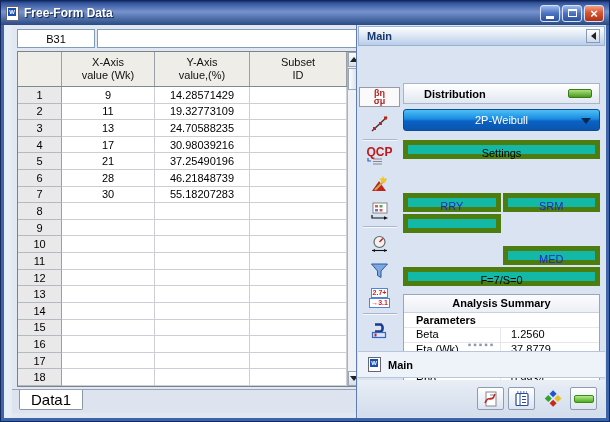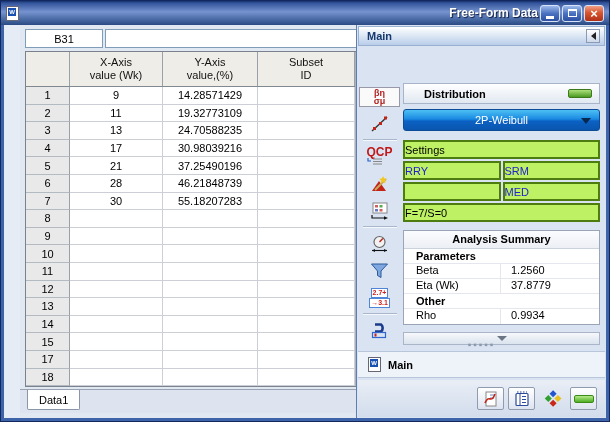--- a/index.html
+++ b/index.html
@@ -3,55 +3,55 @@
 <meta charset="utf-8">
 <style>
   * { margin:0; padding:0; box-sizing:border-box; font-family:"Liberation Sans", sans-serif; }
   html,body { background:#c8d4e8; }
   .window { position:relative; width:610px; height:422px; background:#3d63a8; border:1px solid #12285e; overflow:hidden; }
 
   
   .titlebar { position:absolute; top:0; left:0; right:0; height:24px;
     background:linear-gradient(180deg,#16306c 0%,#32539a 8%,#7693cf 45%,#44659f 80%,#2b4a85 100%);
     display:flex; align-items:center; padding:0 5px; }
-  .title-text { color:#fff; font-weight:bold; font-size:12px; margin-left:5px; text-shadow:1px 1px 1px #0a1a40; flex:1;text-align:right; }
+  .title-text { color:#fff; font-weight:bold; font-size:12px; margin-left:5px; text-shadow:1px 1px 1px #0a1a40; flex:1; }
   .wdoc { position:relative; width:13px; height:15px; background:#fff; border:1px solid #667; display:inline-block; }
   .wdoc-band { position:absolute; left:1px; top:1px; width:8px; height:8px; background:#1a50b0; color:#fff; font-size:6px; font-weight:bold; display:flex; align-items:center; justify-content:center; }
   .tbtn { width:20px; height:17px; margin-left:2px; border-radius:3px; border:1px solid #d6e2f8; display:flex; align-items:center; justify-content:center; }
   .tbtn.minb, .tbtn.maxb { background:linear-gradient(180deg,#9db9ec 0%,#4a72c0 50%,#2c51a0 100%); }
   .tbtn.closeb { background:linear-gradient(180deg,#f0a088 0%,#d8552e 45%,#b03018 100%); color:#fff; font-weight:bold; font-size:13px; line-height:13px; }
   .glyph-min { width:8px; height:3px; background:#fff; align-self:flex-end; margin-bottom:2px; }
   .glyph-max { width:9px; height:8px; border:1px solid #fff; border-top:2px solid #fff; }
 
   
   .client { position:absolute; top:24px; left:3px; right:3px; bottom:3px; background:#e6ecf5; }
 
   
-  .left-pane { position:absolute; left:16px; top:0; width:351px; height:100%; background:#e2e8f2; }
+  .left-pane { position:absolute; left:8px; top:0; width:351px; height:100%; background:#e2e8f2; }
   .formula-row { position:absolute; left:5px; top:4px; width:344px; height:19px; display:flex; }
   .cellref { width:78px; height:19px; background:#fff; border:1px solid #7f9db9; font-size:11px; display:flex; align-items:center; justify-content:center; }
   .formula-input { flex:1; margin-left:2px; height:19px; background:#fff; border:1px solid #7f9db9; font-size:11px; padding:0 3px; }
 
   .grid { position:absolute; left:5px; top:26px; width:344px; height:336px; border:1px solid #7a828e; background:#fff; display:flex; }
   .grid-main { width:329px; display:flex; flex-direction:column; }
   .ghead { display:grid; grid-template-columns:44px 93px 95px 97px; height:35px; background:#efede7; border-bottom:1px solid #808890; }
   .ghcell { border-right:1px solid #9aa0a8; display:flex; flex-direction:column; align-items:center; justify-content:center; font-size:11px; color:#111; line-height:13px; background:#efede7; }
   .grid-body { flex:1; display:flex; flex-direction:column; }
   .grow { flex:1; display:grid; grid-template-columns:44px 93px 95px 97px; }
   .gcell { font-size:11px; display:flex; align-items:center; justify-content:center; border-right:1px solid #ccd0d6; border-bottom:1px solid #ccd0d6; background:#fff; overflow:hidden; }
   .gcell.rn { background:#e9e9e9; border-right:1px solid #9aa0a8; border-bottom:1px solid #b4bac2; }
   .vscroll { width:15px; background:#eef2f6; border-left:1px solid #aab2be; display:flex; flex-direction:column; }
   .sbtn { height:15px; background:linear-gradient(180deg,#fdfdfd,#d8dfe9); border:1px solid #9aa6b6; display:flex; align-items:center; justify-content:center; }
   .sthumb { height:22px; margin-top:1px; background:linear-gradient(90deg,#fdfdfd,#cfd8e4); border:1px solid #9aa6b6; }
   .strack { flex:1; }
   .tri-up { width:0; height:0; border-left:4px solid transparent; border-right:4px solid transparent; border-bottom:5px solid #222; }
   .tri-dn { width:0; height:0; border-left:4px solid transparent; border-right:4px solid transparent; border-top:5px solid #222; }
 
   .tabstrip { position:absolute; left:0; right:0; top:364px; height:24px; background:#dde4ef; border-top:1px solid #97a2b2; }
-  .sheettab { position:absolute; left:7px; top:0; height:20px; background:#fff; border:1px solid #8a96a8; border-top:none; padding:0 11px; font-size:11px; display:inline-flex; align-items:center; border-radius:0 0 2px 2px; }
+  .sheettab { position:absolute; left:7px; top:0; height:20px; background:#fff; border:1px solid #8a96a8; border-top:none; padding:0 11px; font-size:15px; display:inline-flex; align-items:center; border-radius:0 0 2px 2px; }
 
   
   .right-pane { position:absolute; left:352px; right:0; top:0; height:100%; background:#d9e3f2; border-left:1px solid #5f7db2; }
   .panel-header { position:absolute; left:1px; right:1px; top:1px; height:20px; background:linear-gradient(180deg,#ffffff 0%,#dbe6f4 50%,#b9cdea 100%); border:1px solid #9ab0d0; display:flex; align-items:center; padding:0 4px 0 8px; }
   .panel-header-title { font-size:11px; font-weight:bold; color:#16386e; flex:1; }
   .hdr-btn { width:14px; height:14px; border:1px solid #8a9ab4; background:linear-gradient(180deg,#fff,#cdd8ea); display:flex; align-items:center; justify-content:center; }
   .tri-left { width:0; height:0; border-top:4px solid transparent; border-bottom:4px solid transparent; border-right:5px solid #222; }
 
   .banner { position:absolute; left:2px; right:2px; top:25px; height:27px; border:1px solid #5577bb;
     background:linear-gradient(180deg,#a7cdf4 0%,#5585d8 35%,#1c448e 70%,#0c2f69 100%); overflow:hidden; }
@@ -72,23 +72,23 @@
   .controls { position:absolute; left:46px; right:6px; top:58px; }
   .dist-header { height:21px; background:linear-gradient(180deg,#ffffff,#e1e8f1); border:1px solid #a7b4c9; display:flex; align-items:center;text-align:center; }
   .dist-label { font-size:11px; font-weight:bold; padding-left:20px; }
   .led { margin-left:auto; margin-right:7px; width:24px; height:9px; border-radius:2px; border:1px solid #3a7a1a; background:linear-gradient(180deg,#aee07c,#4a9a22); }
   .dropdown { position:relative; margin-top:5px; height:22px; border-radius:3px; border:1px solid #0c4c96;
     background:linear-gradient(180deg,#4cc0f4 0%,#1b8ae2 45%,#0b62c4 55%,#0a55ae 100%);
     color:#fff; font-size:11px; display:flex; align-items:center; justify-content:center; }
   .dd-caret { position:absolute; right:8px; top:8px; width:0; height:0; border-left:5px solid transparent; border-right:5px solid transparent; border-top:6px solid #07294f; }
 
   .settings { margin-top:9px; display:flex; flex-direction:column; gap:2px; }
-  .s-cell { background:#bef264; border:2px solid #4d7c0f; height:19px; line-height:17px; font-size:11px; }
+  .s-cell { background:#14b8a6; border:5px solid #4d7c0f; height:19px; line-height:17px; text-align:center; font-size:11px; }
   .s-row { display:grid; grid-template-columns:1fr 1fr; gap:2px; }
-  .s-blue { color:#2222cc; }
+  .s-blue { color:#2222cc;margin-top:32px; }
 
   .analysis { margin-top:8px; border:1px solid #9aa6b8; background:#fff; }
   .a-title { height:18px; line-height:17px; text-align:center; font-weight:bold; font-size:11px; background:linear-gradient(180deg,#fbfcfe,#eceff5); border-bottom:1px solid #ccd2dc; }
   .a-heading { font-size:11px; font-weight:bold; padding:1px 0 0 12px; height:15px; border-bottom:1px solid #e4e8ee; }
   .a-row { display:flex; height:15px; font-size:11px; border-bottom:1px solid #e4e8ee; }
   .a-row:last-child { border-bottom:none; }
   .a-label { flex:0 0 96px; padding-left:12px; }
   .a-value { flex:1; border-left:1px solid #e4e8ee; padding-left:10px; }
 
   .expand-btn { margin-top:7px; height:13px; border:1px solid #aab6c8; background:linear-gradient(180deg,#f6f8fb,#dbe3ee); display:flex; align-items:center; justify-content:center; }
@@ -233,20 +233,26 @@
                 <div class="gcell "></div>
                 <div class="gcell "></div>
               </div>
               <div class="grow">
                 <div class="gcell rn">15</div>
                 <div class="gcell "></div>
                 <div class="gcell "></div>
                 <div class="gcell "></div>
               </div>
               <div class="grow">
+                <div class="gcell rn">16</div>
+                <div class="gcell "></div>
+                <div class="gcell "></div>
+                <div class="gcell "></div>
+              </div>
+              <div class="grow">
                 <div class="gcell rn">17</div>
                 <div class="gcell "></div>
                 <div class="gcell "></div>
                 <div class="gcell "></div>
               </div>
               <div class="grow">
                 <div class="gcell rn">18</div>
                 <div class="gcell "></div>
                 <div class="gcell "></div>
                 <div class="gcell "></div>

